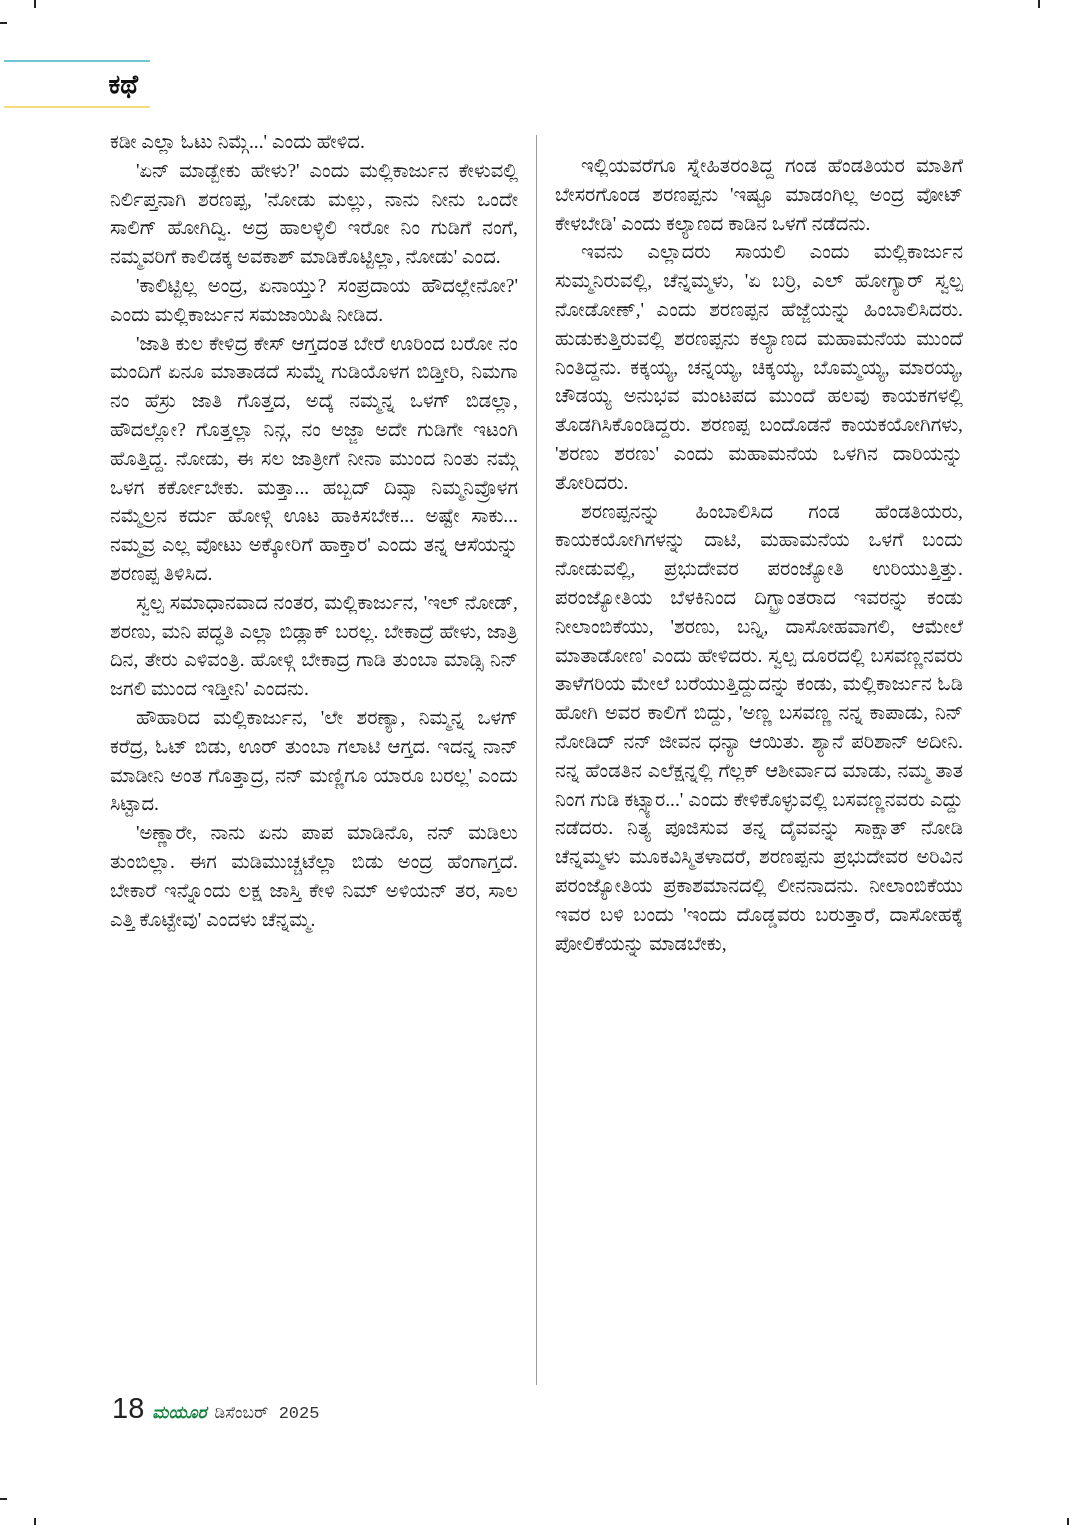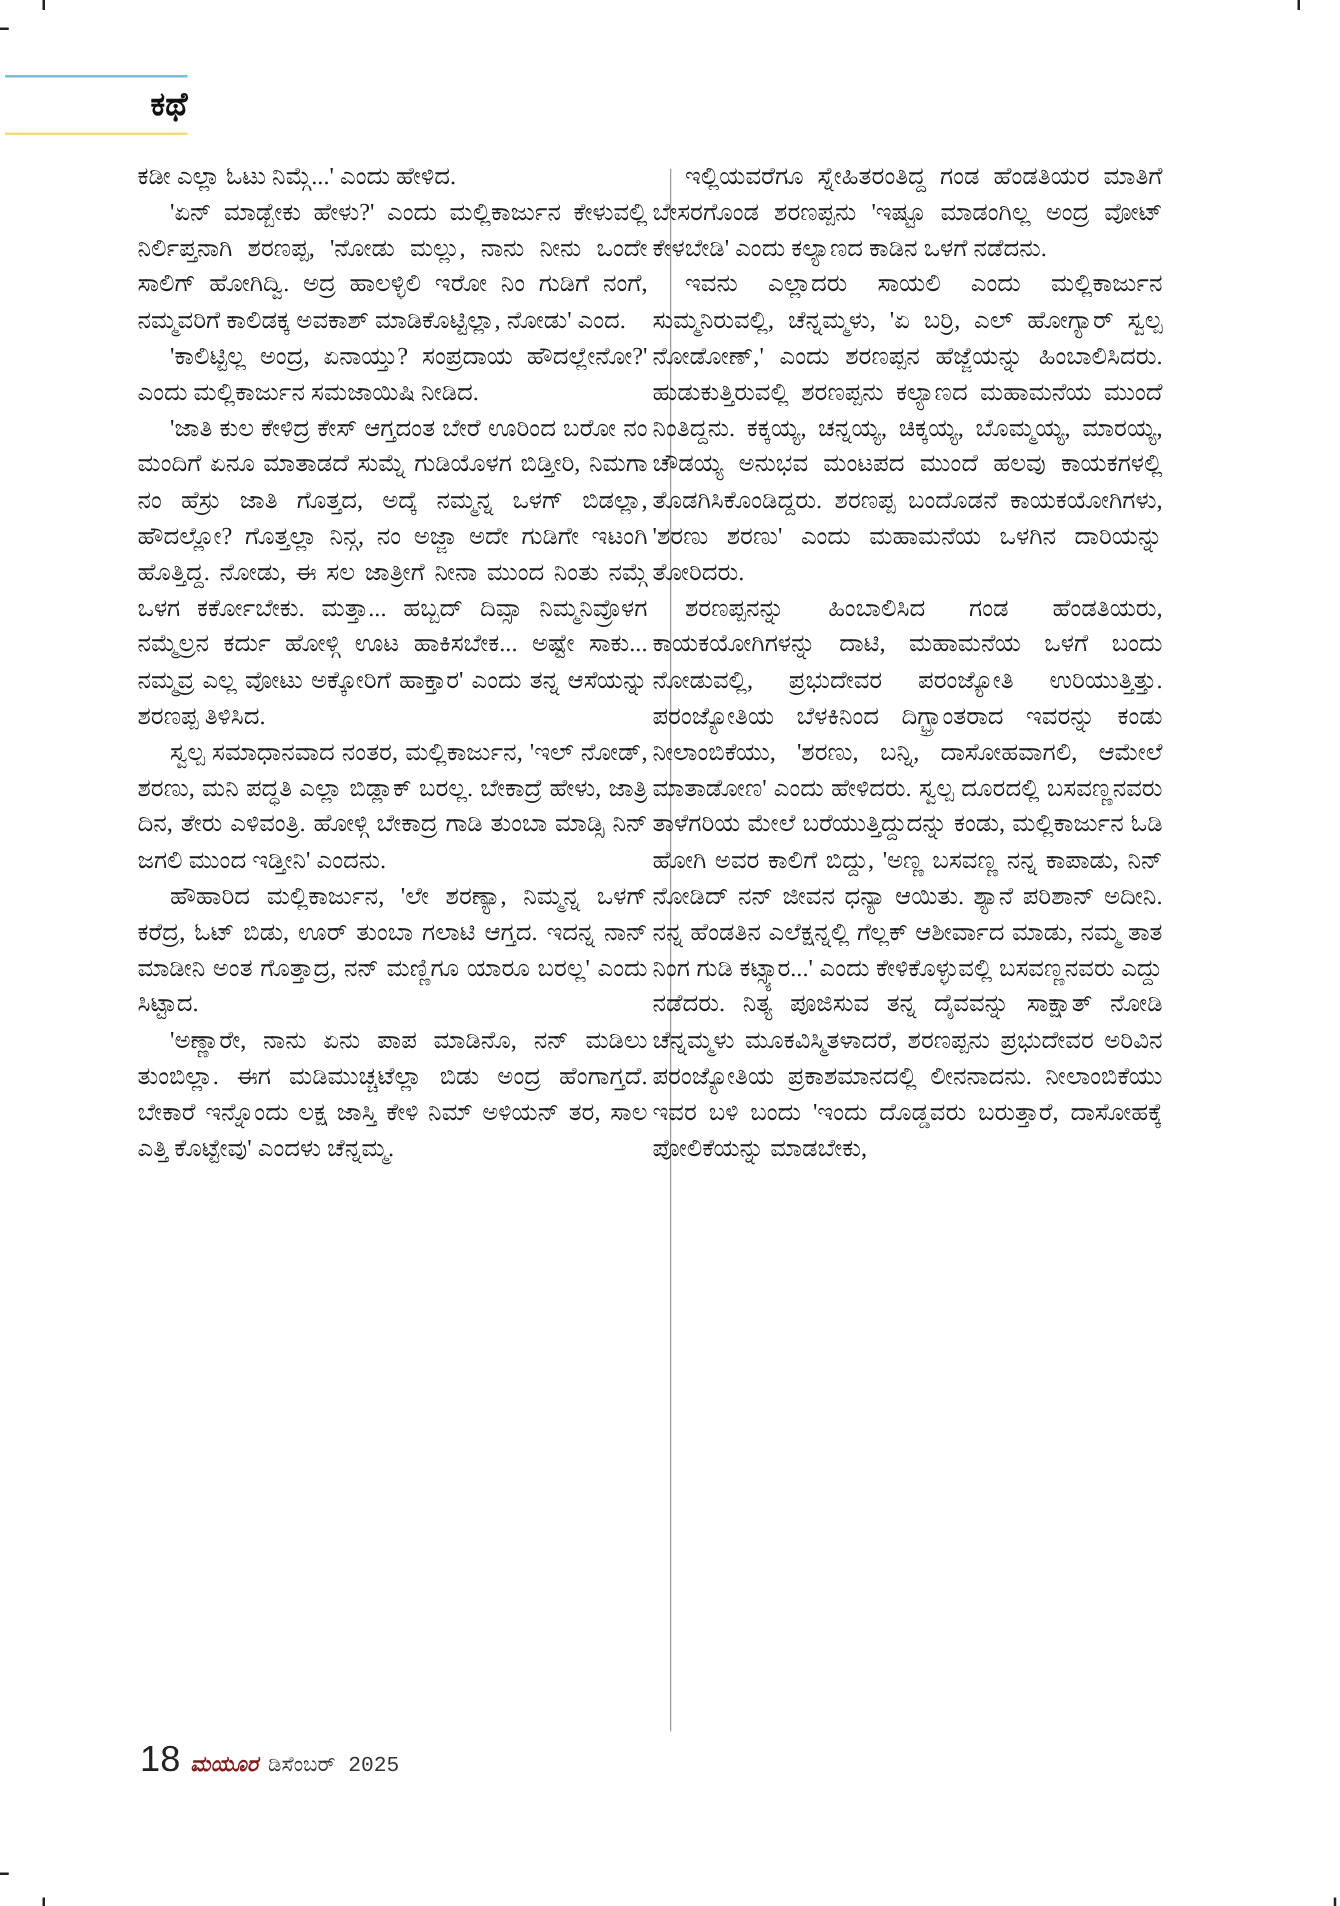--- a/index.html
+++ b/index.html
@@ -5,36 +5,36 @@
   html, body { margin: 0; padding: 0; background: #ffffff; }
   body {
     width: 1072px; height: 1525px; position: relative; overflow: hidden;
     font-family: "DejaVu Sans", sans-serif; color: #1a1a1a;
   }
   .crop { position: absolute; background: #222; }
   .rule { position: absolute; left: 4px; width: 146px; height: 2px; }
   .rule.top { top: 60px; background: #6cc6d4; }
   .rule.bottom { top: 106px; background: #f3dc7a; }
   .section-title {
-    position: absolute; left: 110px; top: 67px; width: 40px; text-align: right;
+    position: absolute; left: 98px; top: 67px; width: 40px; text-align: right;
     font-size: 26px; font-weight: bold; color: #111; line-height: 34px;
   }
   .col {
     position: absolute; top: 128px; width: 408px;
     font-size: 19.5px; line-height: 28.8px; text-align: justify;
     text-align-last: left; hyphens: none; font-family: Liberation Serif, serif;
   }
   .col.left { left: 110px; }
-  .col.right { left: 522px; }
+  .col.right { left: 555px; margin-top: 24px; }
   .col p { margin: 0; text-indent: 0; }
   .col p.indent { text-indent: 26px; }
   .divider { position: absolute; left: 536px; top: 135px; width: 1px; height: 1250px; background: #9a9a9a; }
   .footer { position: absolute; left: 112px; top: 1392px; display: flex; align-items: baseline; gap: 8px; justify-content: space-between; }
   .page-num { font-family: "Liberation Sans", sans-serif; font-size: 29px; color: #222; }
-  .mag-name { font-size: 17px; font-weight: bold; color: #7f1d1d; font-style: italic; }
+  .mag-name { font-size: 17px; font-weight: bold; color: #15803d; font-style: italic; }
   .issue-date { font-family: Liberation Mono, monospace; font-size: 17px; color: #333; }
 </style>
 </head>
 <body>
 
 <div class="crop" style="left:34px;top:0;width:2px;height:8px;"></div>
 <div class="crop" style="left:0;top:22px;width:7px;height:2px;"></div>
 <div class="crop" style="left:1038px;top:0;width:2px;height:8px;"></div>
 <div class="crop" style="left:0;top:1498px;width:7px;height:2px;"></div>
 <div class="crop" style="left:34px;top:1518px;width:2px;height:7px;"></div>

